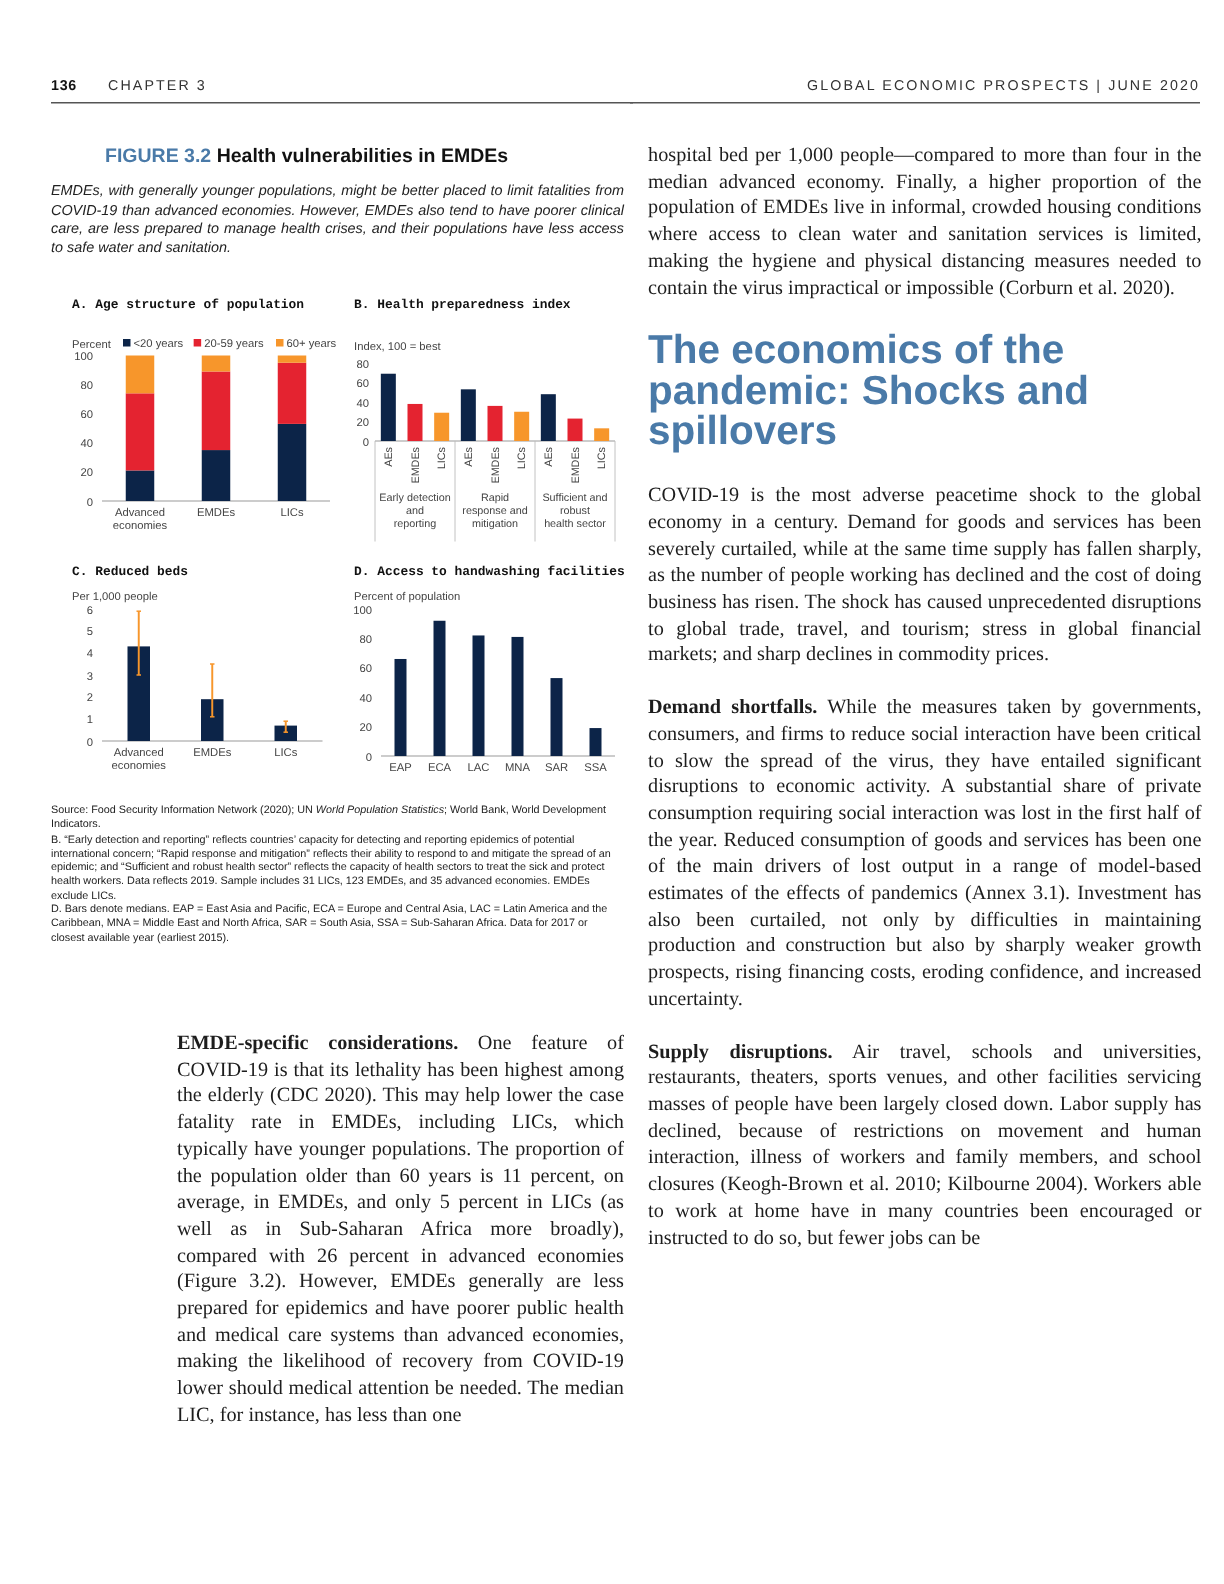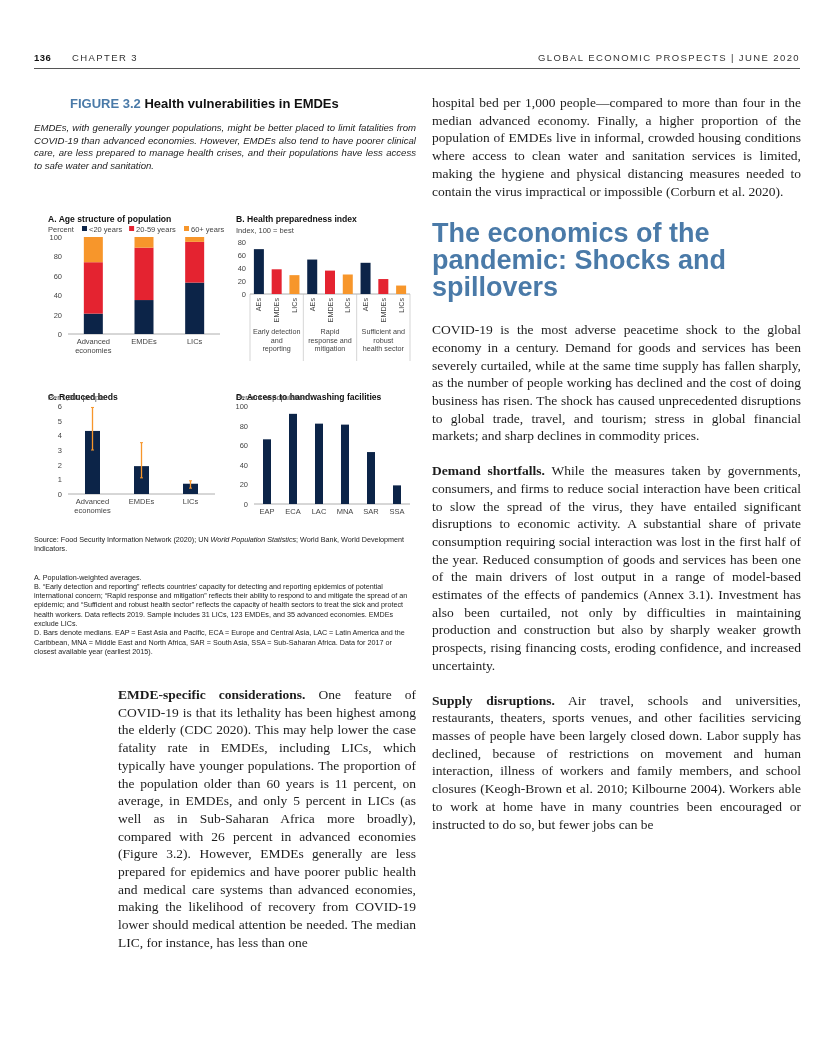--- a/index.html
+++ b/index.html
@@ -12,27 +12,27 @@
   #journal { right: 16px; }
   .rule { position: absolute; top: 68px; height: 1px; background: #555; }
   #rule-left { left: 34px; width: 388px; }
   #rule-right { left: 420px; width: 380px; }
 
   
   #fig-title { position: absolute; left: 34px; top: 96px; width: 385px; font-family: "Liberation Sans", sans-serif; font-weight: bold; font-size: 13px; color: #111; padding-left: 36px; }
   #fig-title .num { color: #4a7aa8; }
   #fig-sub { position: absolute; left: 34px; top: 122px; width: 382px; font-family: "Liberation Sans", sans-serif; font-style: italic; font-size: 9.6px; line-height: 12.6px; text-align: justify; color: #222; }
 
-  .panel-title { position: absolute; font-family: Liberation Sans, sans-serif; font-weight: bold; font-size: 8.6px; color: #111; margin-top: 16px; }
+  .panel-title { position: absolute; font-family: Liberation Mono, monospace; font-weight: bold; font-size: 8.6px; color: #111; }
   svg.chart { position: absolute; overflow: visible; }
   svg.chart text { font-family: "Liberation Sans", sans-serif; fill: #444; }
 
   #fig-notes { position: absolute; left: 34px; top: 535px; width: 382px; font-family: "Liberation Sans", sans-serif; font-size: 7.2px; line-height: 9.3px; color: #222; }
   #fig-notes p { margin: 0; }
-  #fig-notes .src { margin-bottom: 19px; }
+  #fig-notes .src { margin-bottom: 1px; }
   #fig-notes .link { color: #e0231f; }
 
   .body-text { font-size: 13.5px; line-height: 17.7px; text-align: justify; color: #1d1d1d; }
   .body-text p { margin-bottom: 17px; }
   .body-text b { font-weight: bold; }
   #left-body { position: absolute; left: 118px; top: 686px; width: 298px; }
   #right-body { position: absolute; left: 432px; top: 94px; width: 369px; }
   #section-head { font-family: "Liberation Sans", sans-serif; font-weight: bold; font-size: 27px; line-height: 27px; color: #4a7aa8; text-align: left; margin: 20px 0 20px 0; }
 </style>
 </head>
@@ -169,21 +169,20 @@
     <rect x="109" y="32.61999999999999" width="8" height="79.38000000000001" fill="#0c2448"></rect>
     <text x="113" y="122" text-anchor="middle" font-size="7.5">MNA</text>
     <rect x="135" y="60.059999999999995" width="8" height="51.940000000000005" fill="#0c2448"></rect>
     <text x="139" y="122" text-anchor="middle" font-size="7.5">SAR</text>
     <rect x="161" y="93.38" width="8" height="18.620000000000005" fill="#0c2448"></rect>
     <text x="165" y="122" text-anchor="middle" font-size="7.5">SSA</text>
   </svg>
 
 <div id="fig-notes">
   <p class="src"><span>Source: Food Security Information Network (2020); UN </span><i>World Population Statistics</i><span>; World Bank, World Development Indicators.</span></p>
-  <p>A. Population-weighted averages.</p>
   <p>B. “Early detection and reporting” reflects countries’ capacity for detecting and reporting epidemics of potential international concern; “Rapid response and mitigation” reflects their ability to respond to and mitigate the spread of an epidemic; and “Sufficient and robust health sector” reflects the capacity of health sectors to treat the sick and protect health workers. Data reflects 2019. Sample includes 31 LICs, 123 EMDEs, and 35 advanced economies. EMDEs exclude LICs.</p>
   <p>D. Bars denote medians. EAP = East Asia and Pacific, ECA = Europe and Central Asia, LAC = Latin America and the Caribbean, MNA = Middle East and North Africa, SAR = South Asia, SSA = Sub-Saharan Africa. Data for 2017 or closest available year (earliest 2015).</p>
 </div>
 
 <div id="left-body" class="body-text">
   <p><b>EMDE-specific considerations.</b><span> One feature of COVID-19 is that its lethality has been highest among the elderly (CDC 2020). This may help lower the case fatality rate in EMDEs, including LICs, which typically have younger populations. The proportion of the population older than 60 years is 11 percent, on average, in EMDEs, and only 5 percent in LICs (as well as in Sub-Saharan Africa more broadly), compared with 26 percent in advanced economies (Figure 3.2). However, EMDEs generally are less prepared for epidemics and have poorer public health and medical care systems than advanced economies, making the likelihood of recovery from COVID-19 lower should medical attention be needed. The median LIC, for instance, has less than one</span></p>
 </div>
 
 <div id="right-body" class="body-text">
   <p>hospital bed per 1,000 people—compared to more than four in the median advanced economy. Finally, a higher proportion of the population of EMDEs live in informal, crowded housing conditions where access to clean water and sanitation services is limited, making the hygiene and physical distancing measures needed to contain the virus impractical or impossible (Corburn et al. 2020).</p>

